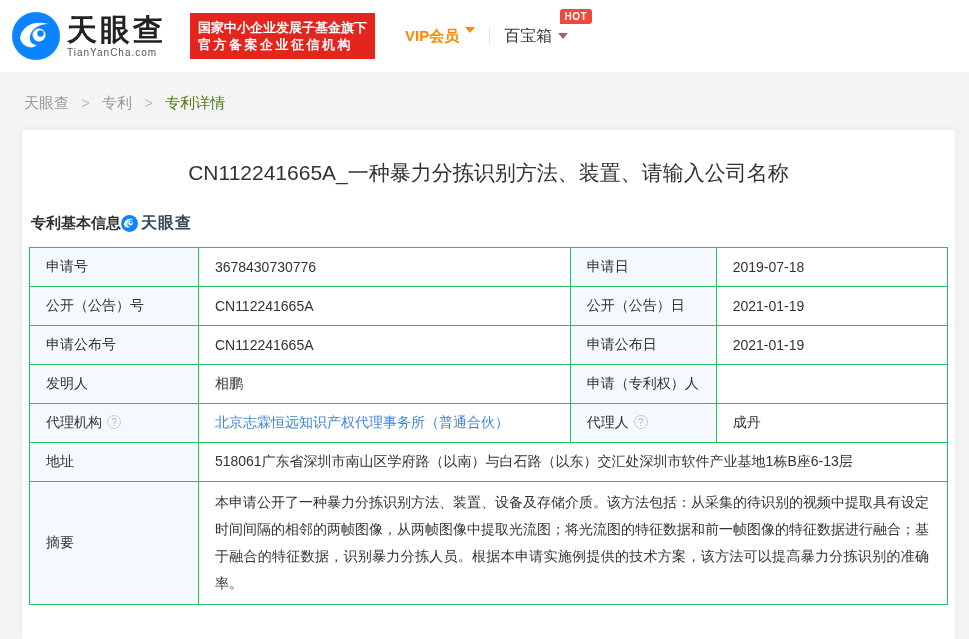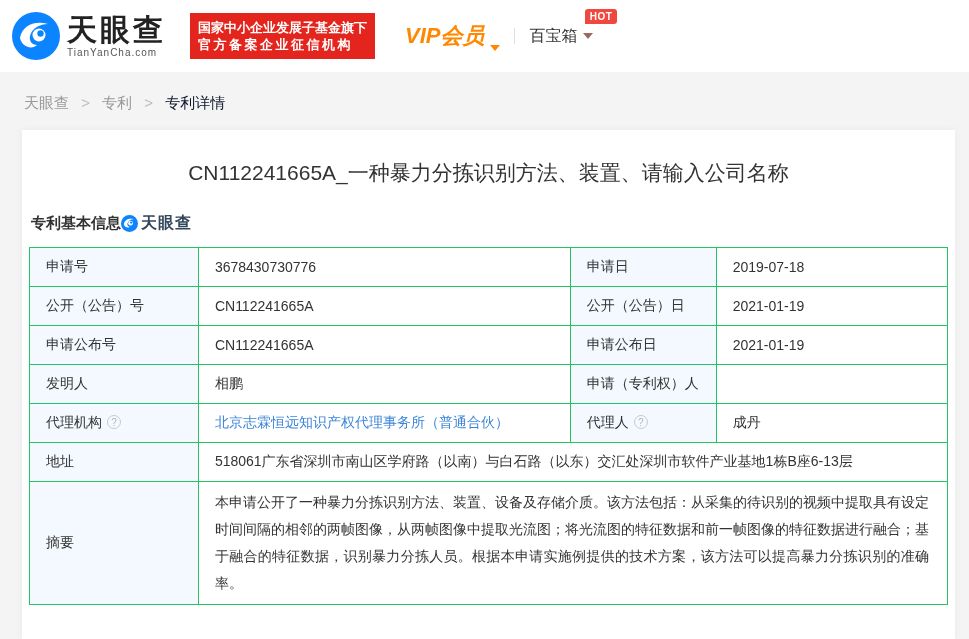--- a/index.html
+++ b/index.html
@@ -78,25 +78,24 @@
     color: #fff;
     border: none;
     font-size: 15px;
     cursor: pointer;
     font-family: "Liberation Sans", sans-serif;
   }
 
   .vip-menu {
     margin-left: 30px;
     color: #ff8800;
-    font-size: 22px;
+    font-size: 15px;
     font-weight: bold;
-    font-style: italic;
     display: flex;
-    align-items: flex-end;
+    align-items: flex-start;
     cursor: pointer;
     white-space: nowrap;
   }
   .caret { width: 0; height: 0; border-left: 5px solid transparent; border-right: 5px solid transparent; border-top: 6px solid #ff8800; margin-left: 6px; }
   .header-divider { width: 1px; height: 16px; background: #e0e0e0; margin: 0 14px; }
   .toolbox-menu {
     color: #333;
     font-size: 16px;
     display: flex;
     align-items: center;
@@ -115,21 +114,21 @@
     font-style: normal;
     padding: 2px 5px;
     border-radius: 3px 3px 3px 0;
     letter-spacing: 0.5px;
   }
 
   
   .breadcrumb { padding: 22px 0 0 24px; font-size: 15px; height: 58px; }
   .crumb-link { color: #999; cursor: pointer; }
   .crumb-sep { color: #bbb; margin: 0 8px; }
-  .crumb-current { color: #0f172a; text-align: right; }
+  .crumb-current { color: #4d7c0f; text-align: right; }
 
   
   .card {
     margin: 0 14px 0 22px;
     background: #fff;
     min-height: 509px;
     box-shadow: 0 0 8px rgba(0,0,0,0.05);
     padding: 0 7px;
   }
   .patent-title {

